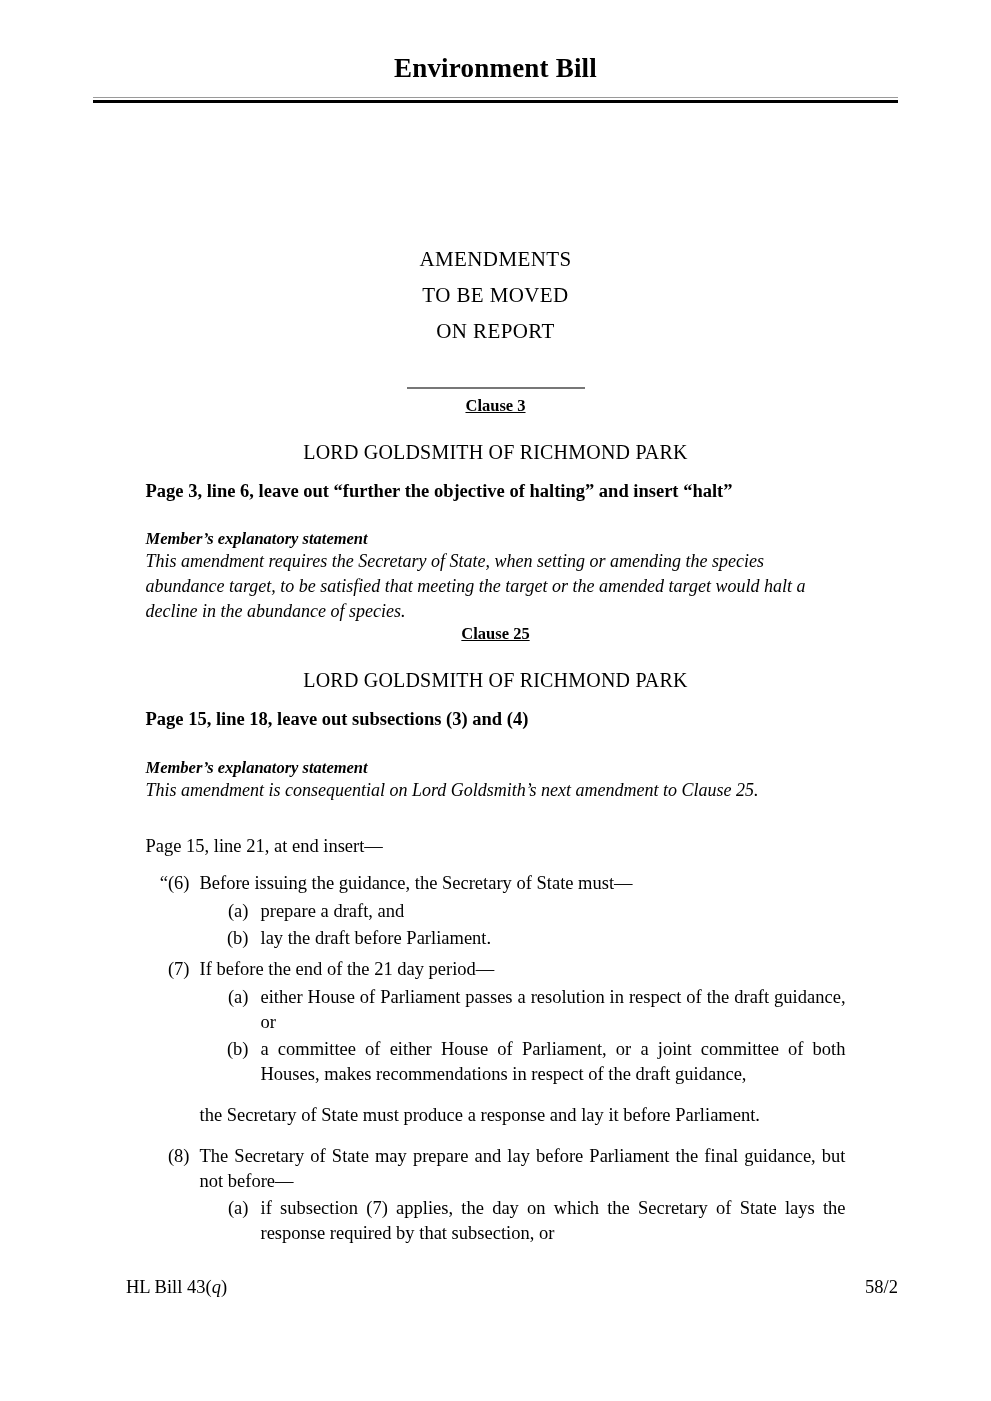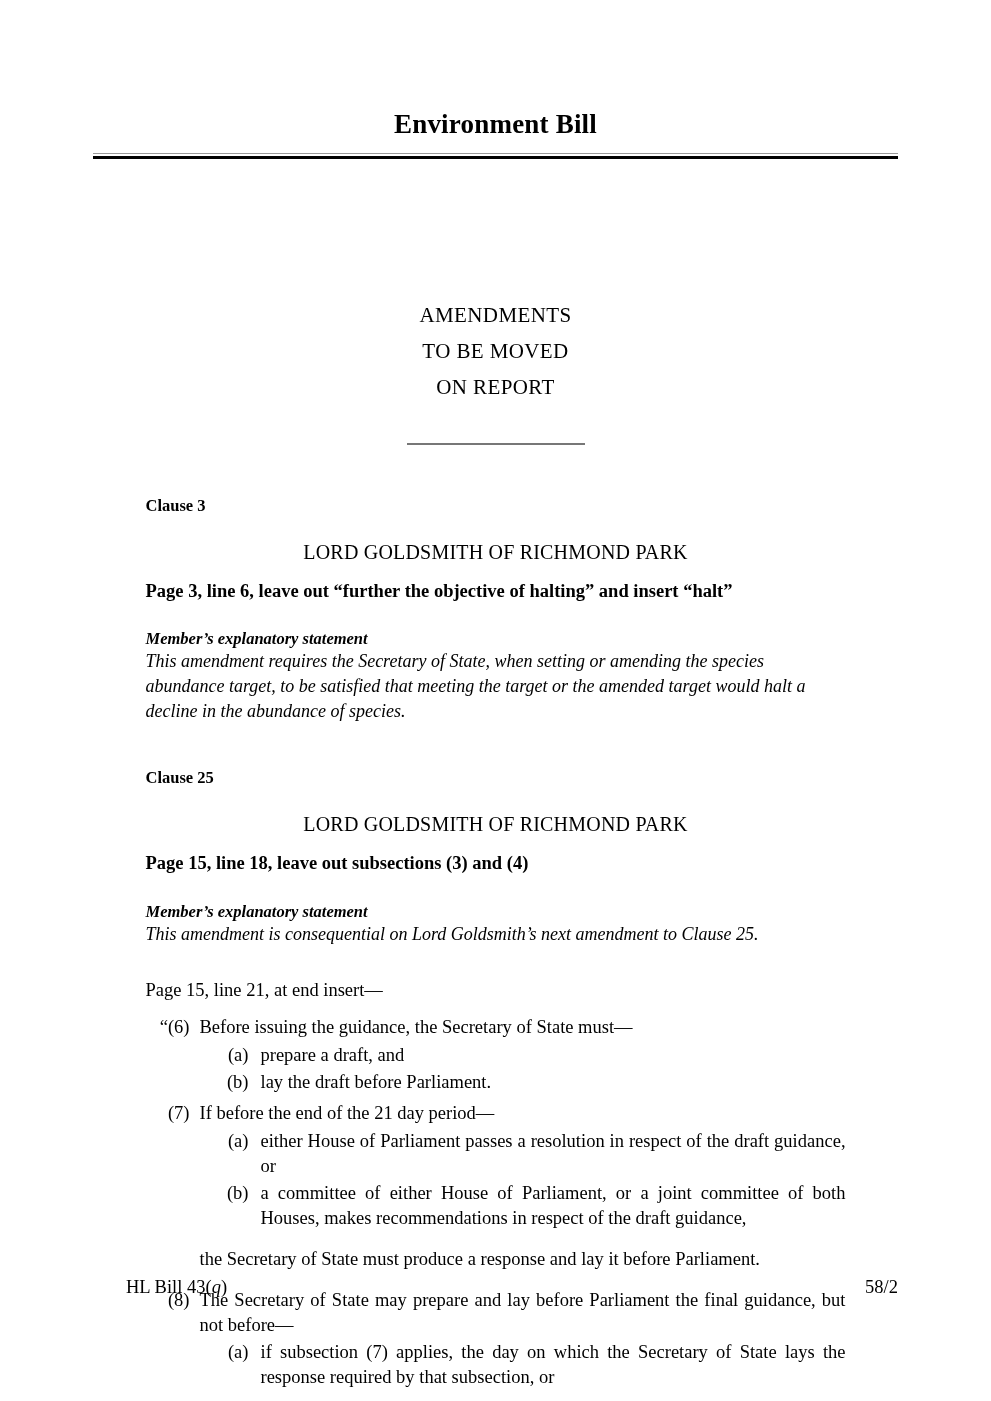--- a/index.html
+++ b/index.html
@@ -21,21 +21,21 @@
     box-sizing: border-box;
     overflow: hidden;
   }
 
   
   .doc-title {
     text-align: center;
     font-size: 27px;
     font-weight: bold;
     letter-spacing: 0.2px;
-    padding-top: 110px;
+    padding-top: 54px;
     line-height: 1.1;
   }
   .double-rule {
     margin: 13px 93px 0 93px;
     border-top: 1.4px solid #9a9a9a;
     padding-top: 2.5px;
   }
   .double-rule .thick {
     height: 3px;
     background: #000000;
@@ -64,24 +64,24 @@
     vertical-align: middle;
   }
 
   
   .body-col {
     margin: 0 auto;
     width: 700px;            
     padding-left: 0;
   }
   .clause-head {
-    text-align: left;
+    text-align: center;
     font-size: 16.5px;
     font-weight: bold;
-    margin-top: 44px;
+    text-decoration: underline;
   }
   .member-name {
     text-align: center;
     font-size: 20px;
     margin-top: 25px;
     letter-spacing: 0.2px;
   }
   .amend-line {
     font-size: 18.5px;
     margin-top: 15px;

